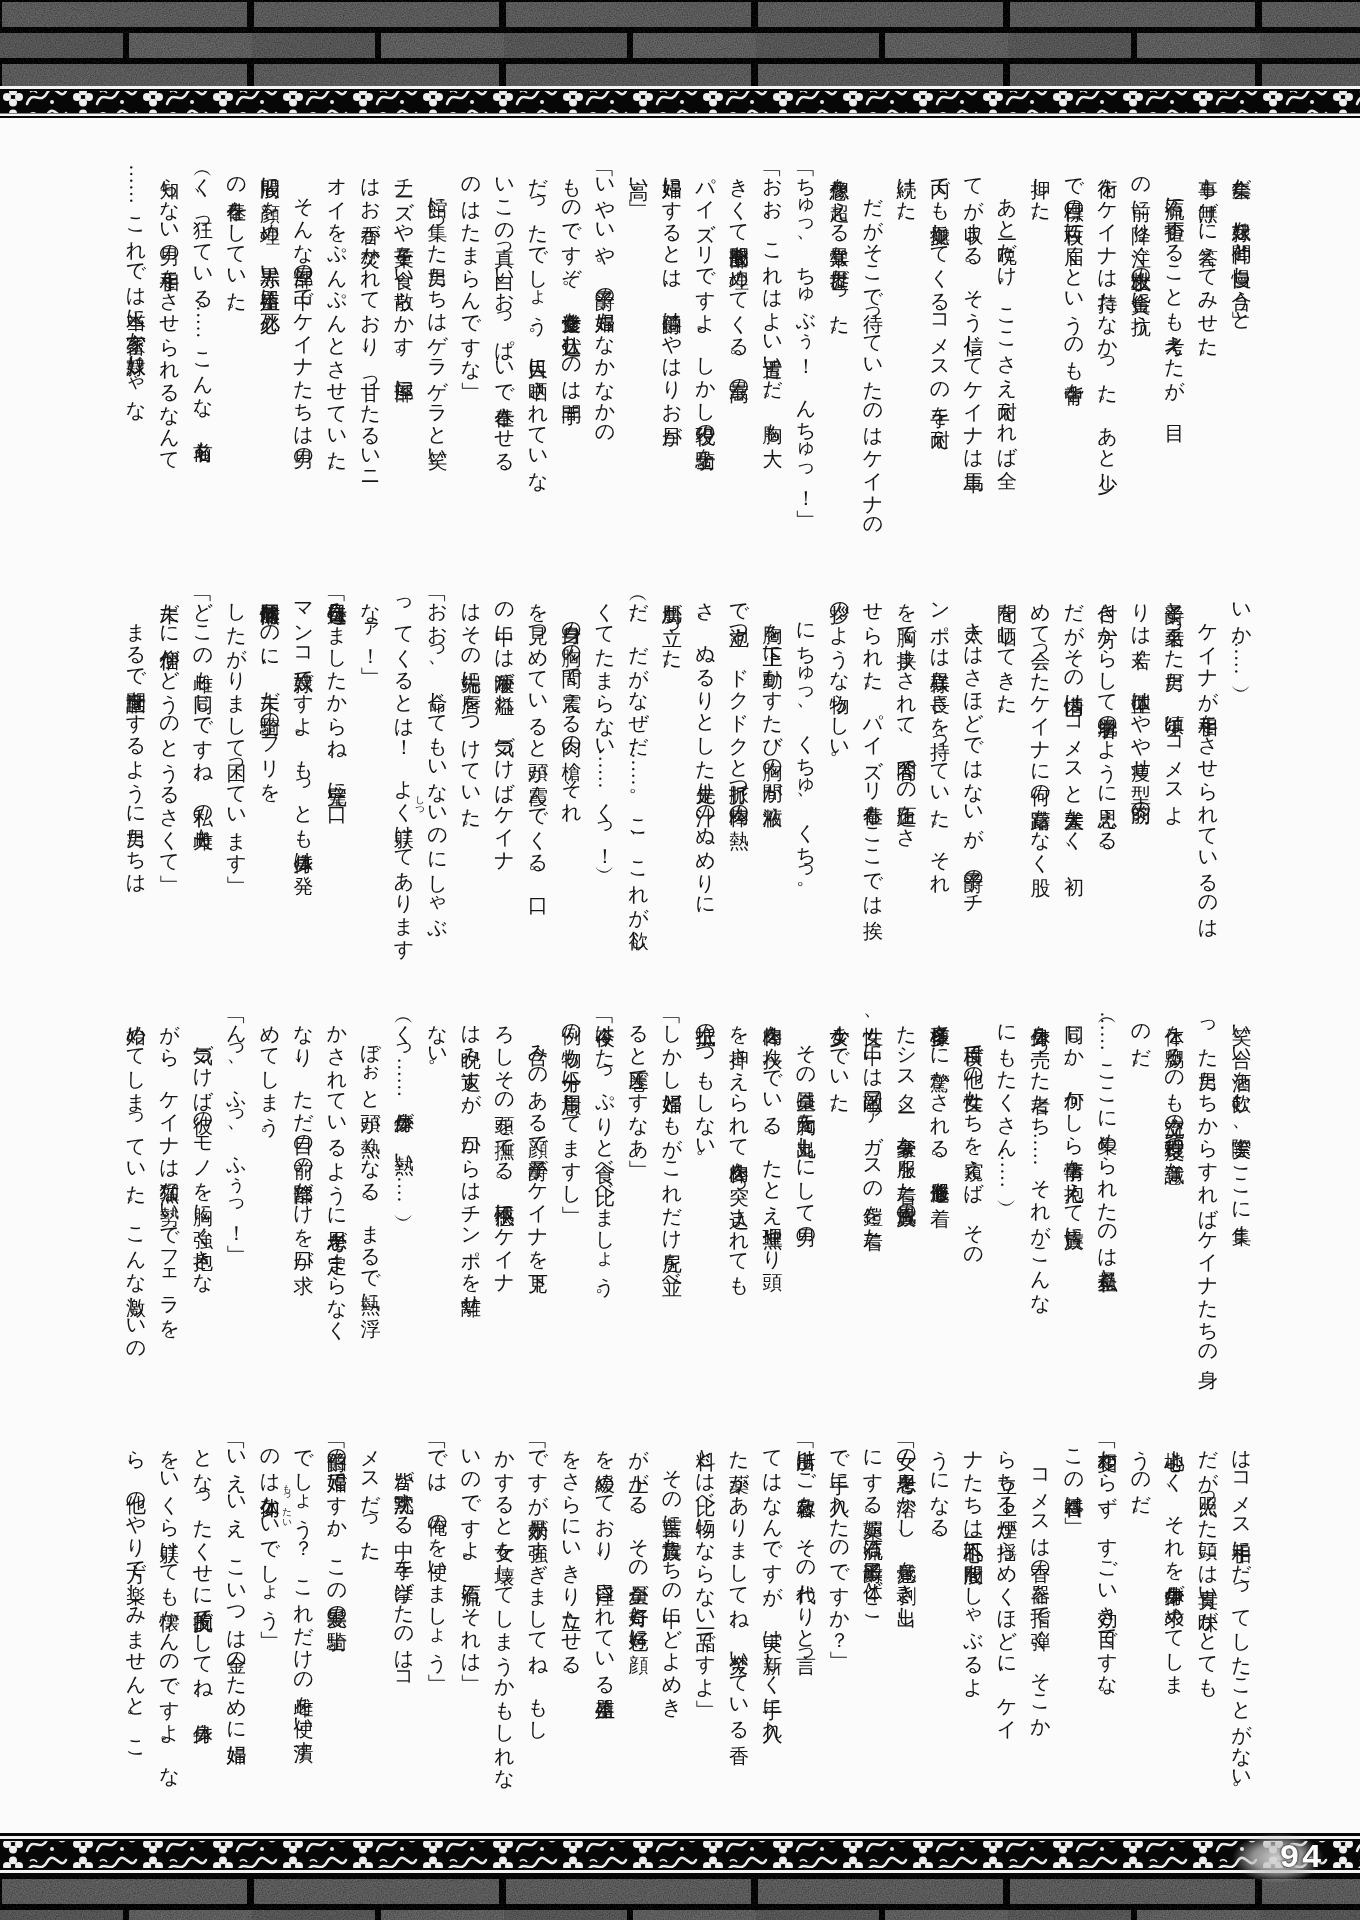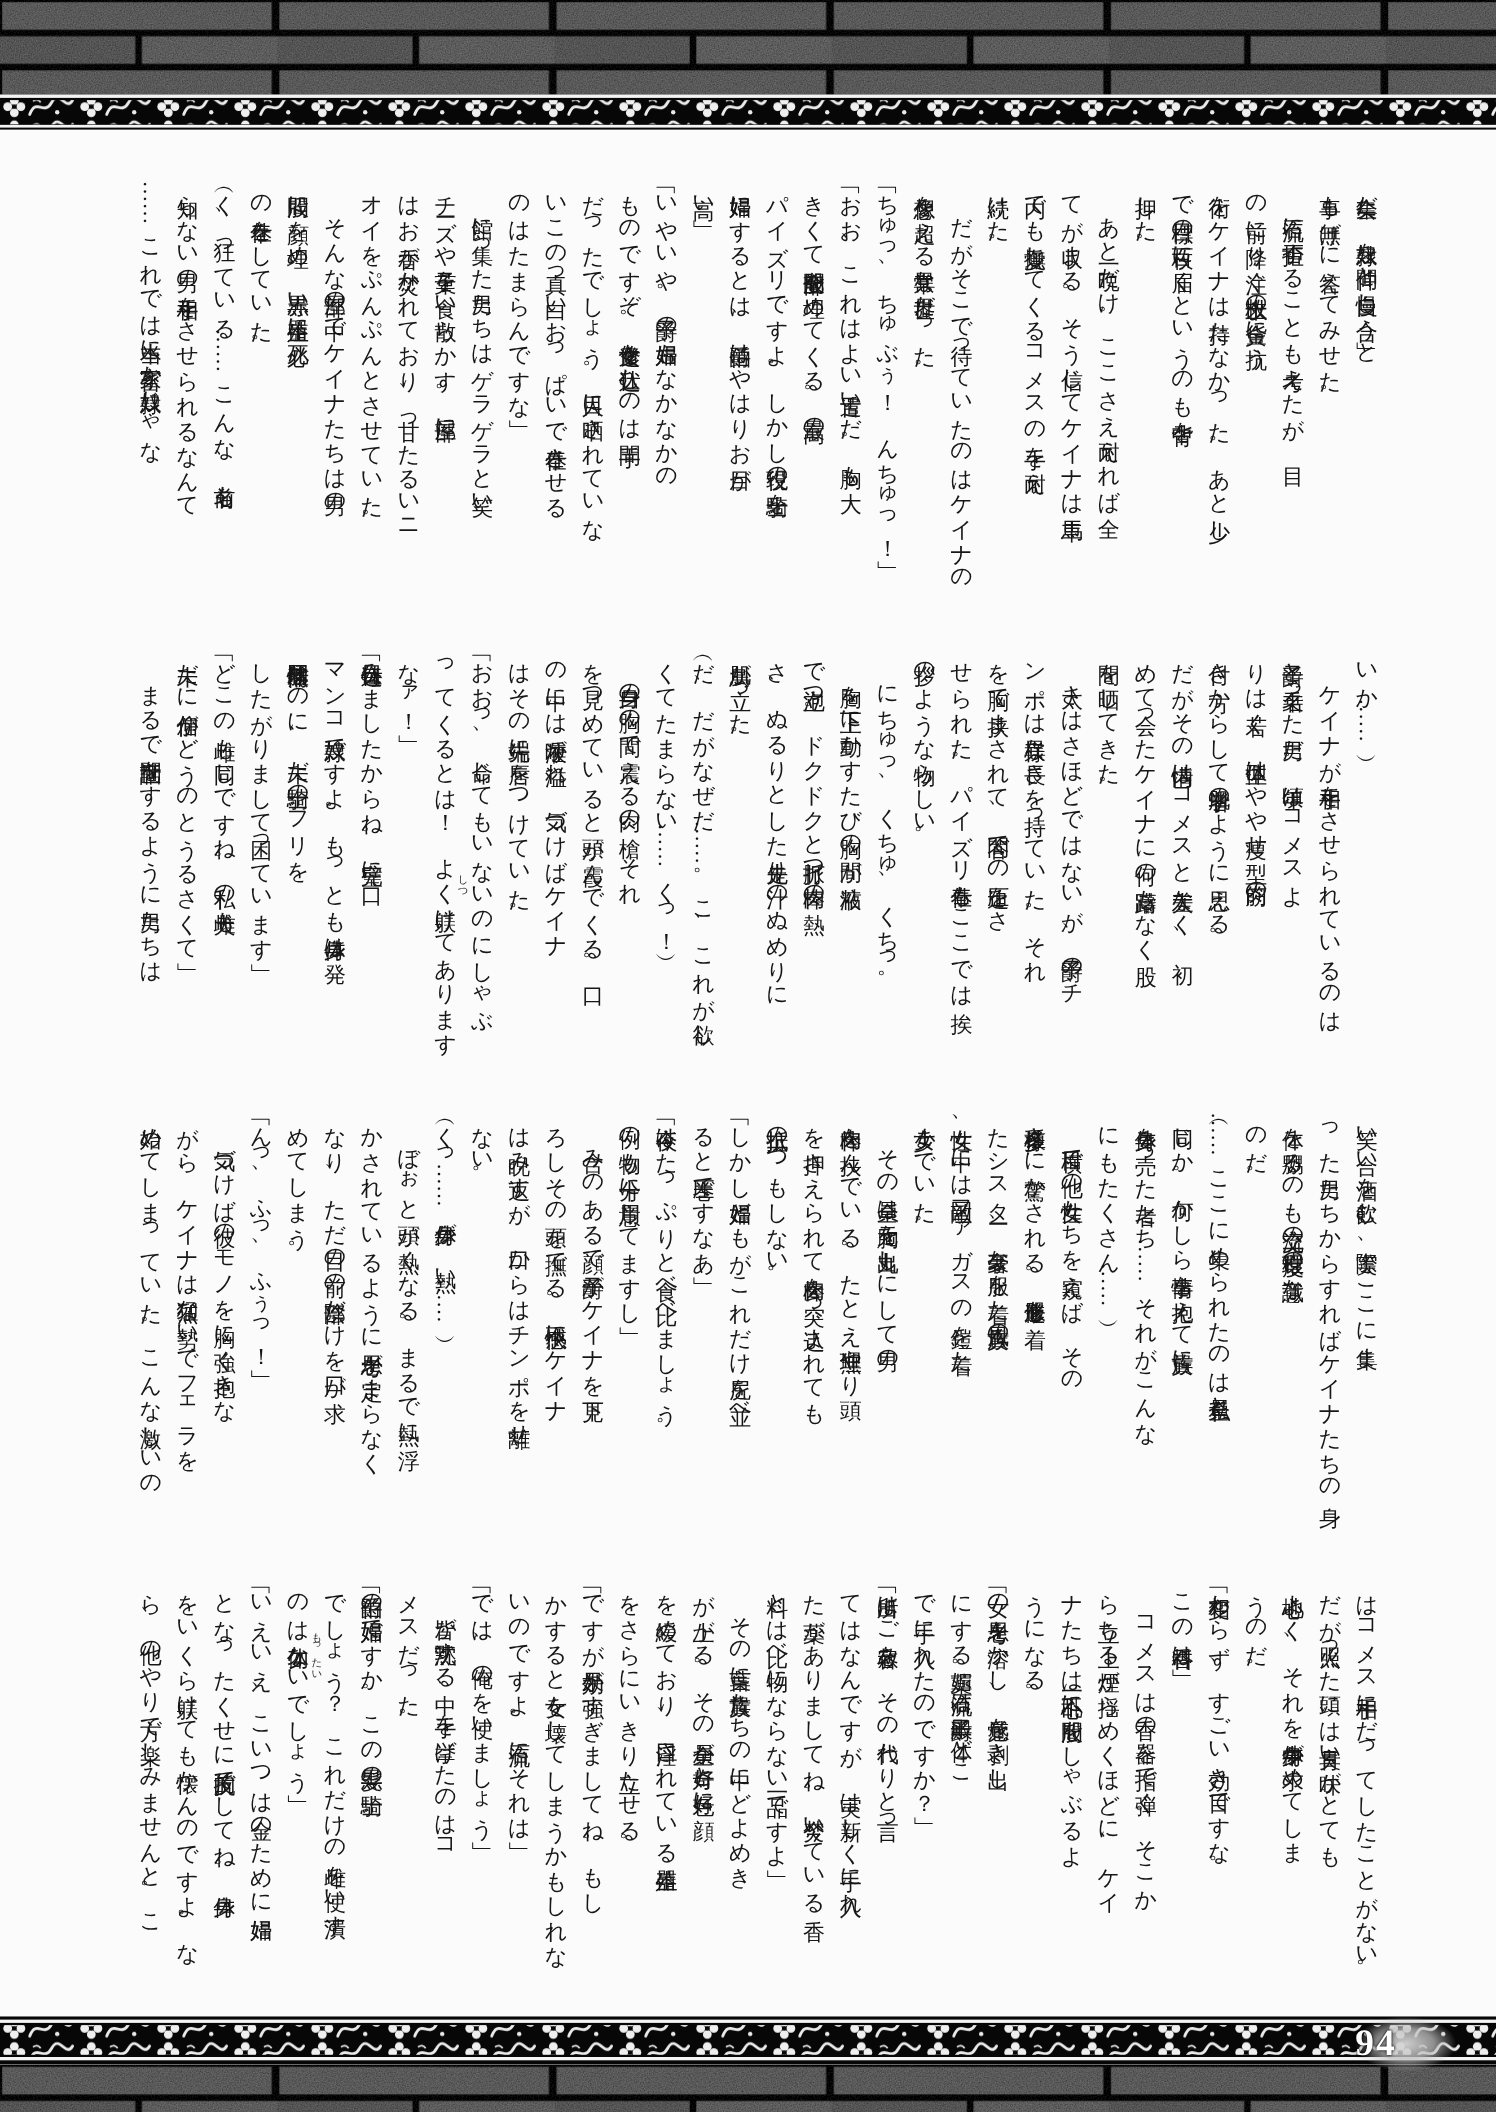--- a/index.html
+++ b/index.html
@@ -37,23 +37,24 @@
     letter-spacing:1px;
     color:#222;
   }
   #ruby-shitsu{left:413px;top:789px;}
   #ruby-mottai{left:280px;top:1477px;}
   
   .pagenum-wrap{
     position:absolute;
     top:1833px;left:1232px;
     width:92px;height:50px;
-    display:flex;align-items:center;justify-content:flex-start;
+    display:flex;align-items:center;justify-content:flex-end;
     background:radial-gradient(closest-side,rgba(215,215,215,.95) 0%,rgba(190,190,190,.75) 55%,rgba(150,150,150,0) 100%);
     z-index:5;
+    font-family:Liberation Mono, monospace;
   }
   .pagenum{
     font-size:34px;color:#fff;font-weight:bold;
     text-shadow:0 0 3px #000,0 0 1px #000;
     letter-spacing:2px;
   }
 </style>
 </head>
 <body>
 

